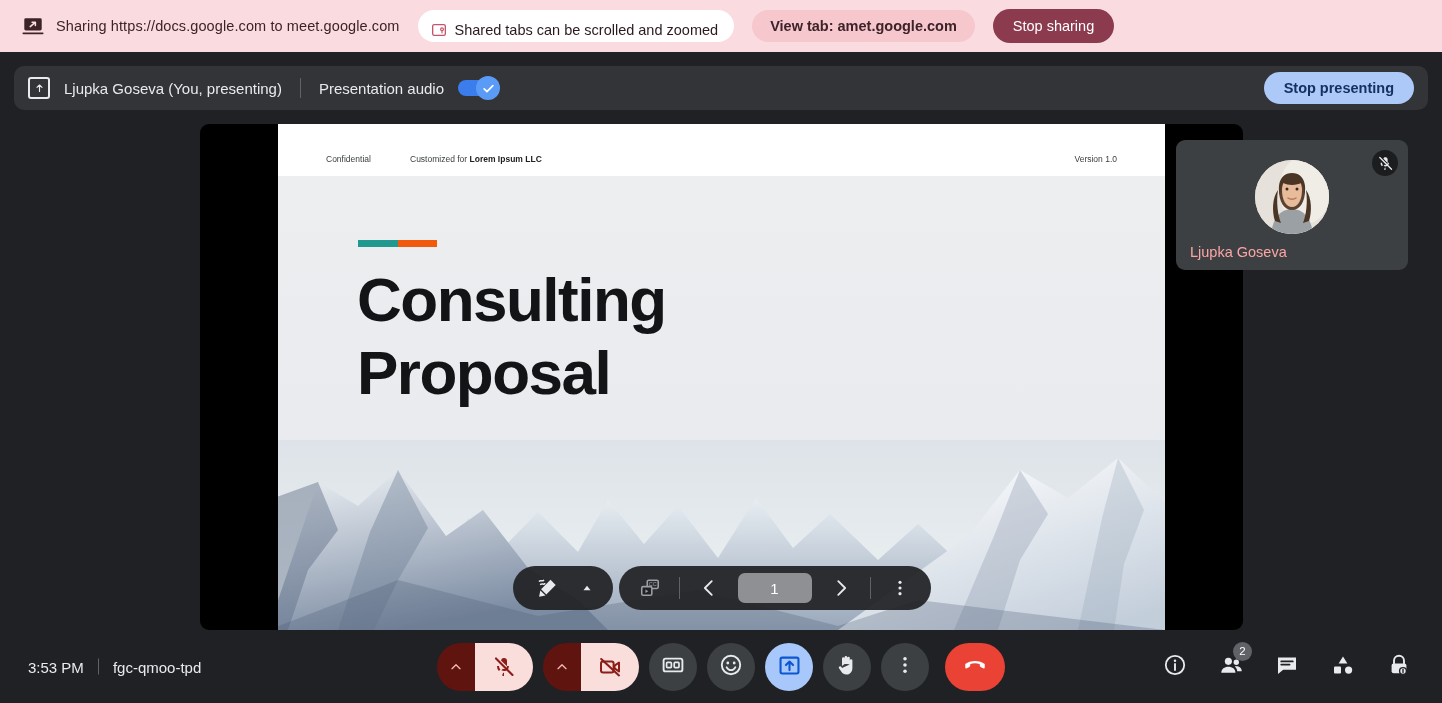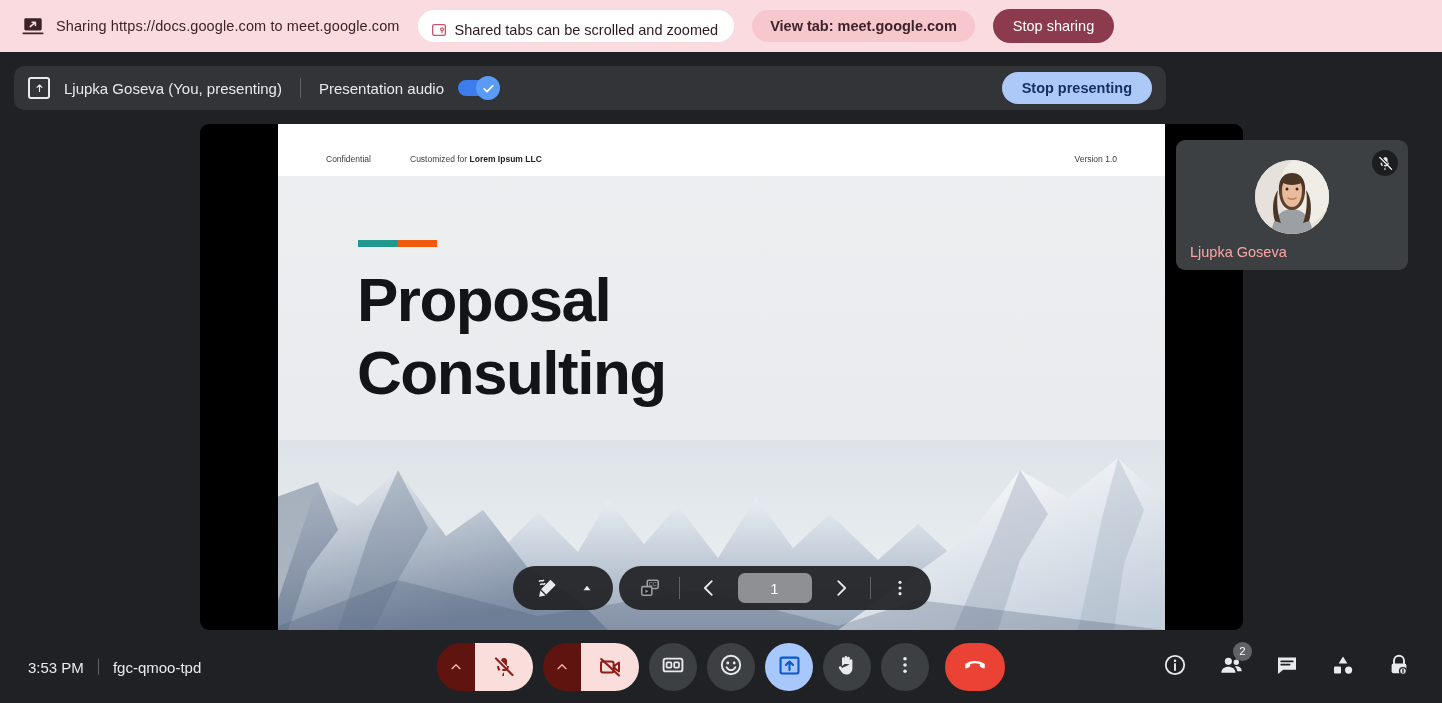--- a/index.html
+++ b/index.html
@@ -42,21 +42,21 @@
   }
   .stop-sharing-btn {
     margin-left: 18px; background: #8c3b4e; color: #fff;
     border-radius: 18px; height: 34px; display: flex; align-items: center;
     padding: 0 20px; font-size: 14.5px; white-space: nowrap;
     border: none; cursor: pointer; font-family: inherit;
   }
 
   
   .present-bar {
-    position: absolute; left: 14px; top: 66px; width: 1152px; height: 44px;
+    position: absolute; left: 14px; top: 66px; width: 1414px; height: 44px;
     background: #333437; border-radius: 10px;
     display: flex; align-items: center; padding: 0 14px;
   }
   .present-glyph {
     width: 22px; height: 22px; border: 2px solid #e8eaed; border-radius: 3px;
     display: flex; align-items: center; justify-content: center;
     margin-right: 14px; flex: none;
   }
   .present-name { font-size: 15px; color: #e8eaed; white-space: nowrap; }
   .bar-divider { width: 1px; height: 20px; background: #5f6368; margin: 0 18px; }
@@ -237,21 +237,21 @@
         <svg viewBox="0 0 24 24" width="16" height="16">
           <rect x="2.5" y="4" width="19" height="16" rx="2.4" fill="none" stroke="#c2566b" stroke-width="2"></rect>
           <circle cx="16.5" cy="11" r="2.1" fill="none" stroke="#c2566b" stroke-width="1.8"></circle>
           <path d="M16.5 13v3.3" stroke="#c2566b" stroke-width="1.8" stroke-linecap="round"></path>
         </svg>
       </span>
       <span>Shared tabs can be scrolled and zoomed</span>
     </div>
 
     <div class="view-tab-pill">
-      <span>View tab: meet.google.com</span>
+      <span>View tab: amet.google.com</span>
     </div>
 
     <button class="stop-sharing-btn">
       <span>Stop sharing</span>
     </button>
   </div>
 
   <div class="present-bar">
     <span class="present-glyph">
       <svg viewBox="0 0 24 24" width="13" height="13">
@@ -283,22 +283,22 @@
           <span class="customized"><span>Customized for </span><b>Lorem Ipsum LLC</b></span>
           <span class="version">Version 1.0</span>
         </div>
 
         <div class="slide-body">
           <div class="accent-rule">
             <span class="a1" style="background: rgb(33, 153, 143);"></span>
             <span class="a2" style="background: rgb(241, 90, 12);"></span>
           </div>
           <div class="slide-title">
+            <div>Consulting</div>
             <div>Proposal</div>
-            <div>Consulting</div>
           </div>
           <div class="slide-subtitle">Lorem ipsum dolor sit amet.</div>
 
           <div class="photo">
             <svg viewBox="0 0 887 190" preserveAspectRatio="none">
               <defs>
                 <linearGradient id="sky" x1="0" y1="0" x2="0" y2="1">
                   <stop offset="0%" stop-color="#dde3e8"></stop>
                   <stop offset="100%" stop-color="#eef2f4"></stop>
                 </linearGradient>

